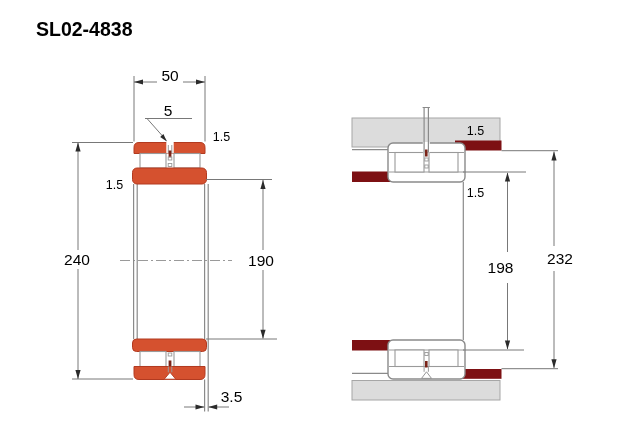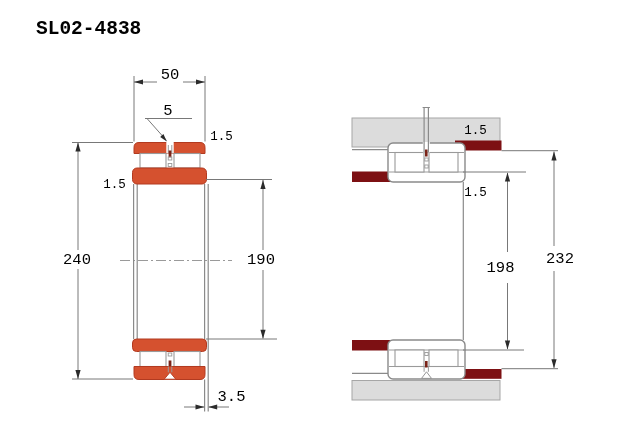--- a/index.html
+++ b/index.html
@@ -1,17 +1,17 @@
 <!DOCTYPE html>
 <html style="--ring-fill: #D5512F; --ring-stroke: #B23A20; --shoulder-fill: #7D1013; --housing-fill: #DCDCDC; --housing-stroke: #A6A6A6; --outline: #8A8A8A; --dim-line: #787878; --arrow: #2B2B2B;"><head>
 <meta charset="utf-8">
 <style>
   html,body{margin:0;padding:0;background:#fff;}
   #stage{position:relative;width:640px;height:440px;background:#ffffff;overflow:hidden;
-         font-family:Liberation Mono, monospace;}
+         font-family:Liberation Sans, sans-serif;}
   svg{display:block}
   .ln{stroke:var(--outline,#8a8a8a);stroke-width:1.2;fill:none}
   .thin{stroke:#9a9a9a;stroke-width:1;fill:none}
   .dln{stroke:var(--dim-line,#787878);stroke-width:1;fill:none}
   .cl{stroke:#9a9a9a;stroke-width:1;fill:none;stroke-dasharray:10 3 2 3}
   .arr{fill:var(--arrow,#2b2b2b);stroke:none}
   .ring{fill:var(--ring-fill,#d5512f);stroke:var(--ring-stroke,#b23a20);stroke-width:1}
   .roller{fill:#fff;stroke:#9a9a9a;stroke-width:1.1}
   .housing{fill:var(--housing-fill,#dcdcdc);stroke:var(--housing-stroke,#a6a6a6);stroke-width:1}
   .shoulder{fill:var(--shoulder-fill,#7d1013);stroke:none}

